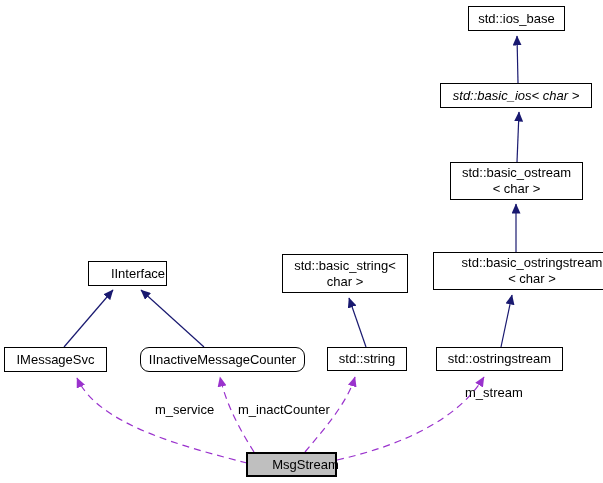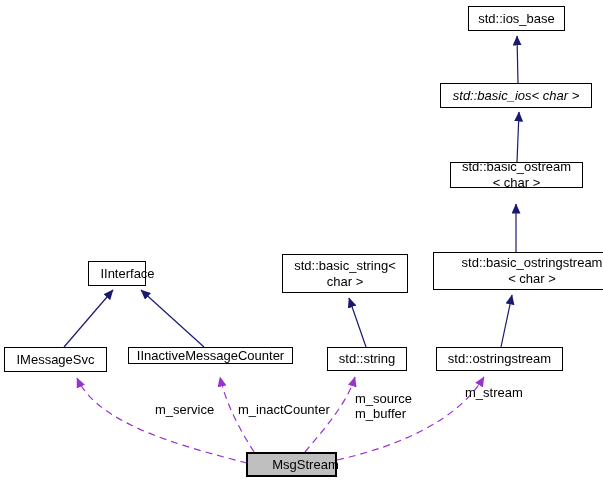--- a/index.html
+++ b/index.html
@@ -76,43 +76,41 @@
     <path class="edge-usage" d="M247,463 C185,447 98,425 77,378" marker-end="url(#arrow-usage)"></path>
     <path class="edge-usage" d="M254,452 C240,430 226,404 220,377" marker-end="url(#arrow-usage)"></path>
     <path class="edge-usage" d="M305,452 C325,428 347,403 355,377" marker-end="url(#arrow-usage)"></path>
     <path class="edge-usage" d="M337,460 C400,446 458,420 484,377" marker-end="url(#arrow-usage)"></path>
   </svg>
 
   <div class="node" style="left:468px; top:6px; width:97px; height:25px;">std::ios_base</div>
 
   <div class="node" style="left:440px; top:83px; width:152px; height:25px;font-style:italic;">std::basic_ios&lt; char &gt;</div>
 
-  <div class="node" style="left:450px; top:162px; width:133px; height:26px;">std::basic_ostream
+  <div class="node" style="left:450px; top:162px; width:133px; height:38px;">std::basic_ostream
 &lt; char &gt;</div>
 
   <div class="node" style="left:433px; top:252px; width:198px; height:38px;">std::basic_ostringstream
 &lt; char &gt;</div>
 
   <div class="node" style="left:282px; top:254px; width:126px; height:39px;">std::basic_string&lt;
 char &gt;</div>
 
-  <div class="node" style="left:88px; top:261px; width:58px; height:25px;padding-left:21px;">IInterface</div>
+  <div class="node" style="left:88px; top:261px; width:79px; height:25px;padding-left:21px;">IInterface</div>
 
   <div class="node" style="left:4px; top:347px; width:103px; height:25px;">IMessageSvc</div>
 
-  <div class="node" style="left:128px; top:347px; width:165px; height:17px;">IInactiveMessageCounter</div>
+  <div class="node" style="left:140px; top:347px; width:165px; height:25px;border-radius:9px;">IInactiveMessageCounter</div>
 
   <div class="node" style="left:327px; top:347px; width:80px; height:24px;">std::string</div>
 
   <div class="node" style="left:436px; top:347px; width:127px; height:24px;">std::ostringstream</div>
 
   <div class="node current" style="left:246px; top:452px; width:91px; height:25px;">MsgStream</div>
 
   <div class="edge-label" style="left:155px; top:402px;">m_service</div>
 
   <div class="edge-label" style="left:238px; top:402px;">m_inactCounter</div>
 
-  <div class="edge-label" style="left:355px; top:391px;">m_source
-m_buffer</div>
 
   <div class="edge-label" style="left:465px; top:385px;">m_stream</div>
 
 </div>
 
 </body></html>

